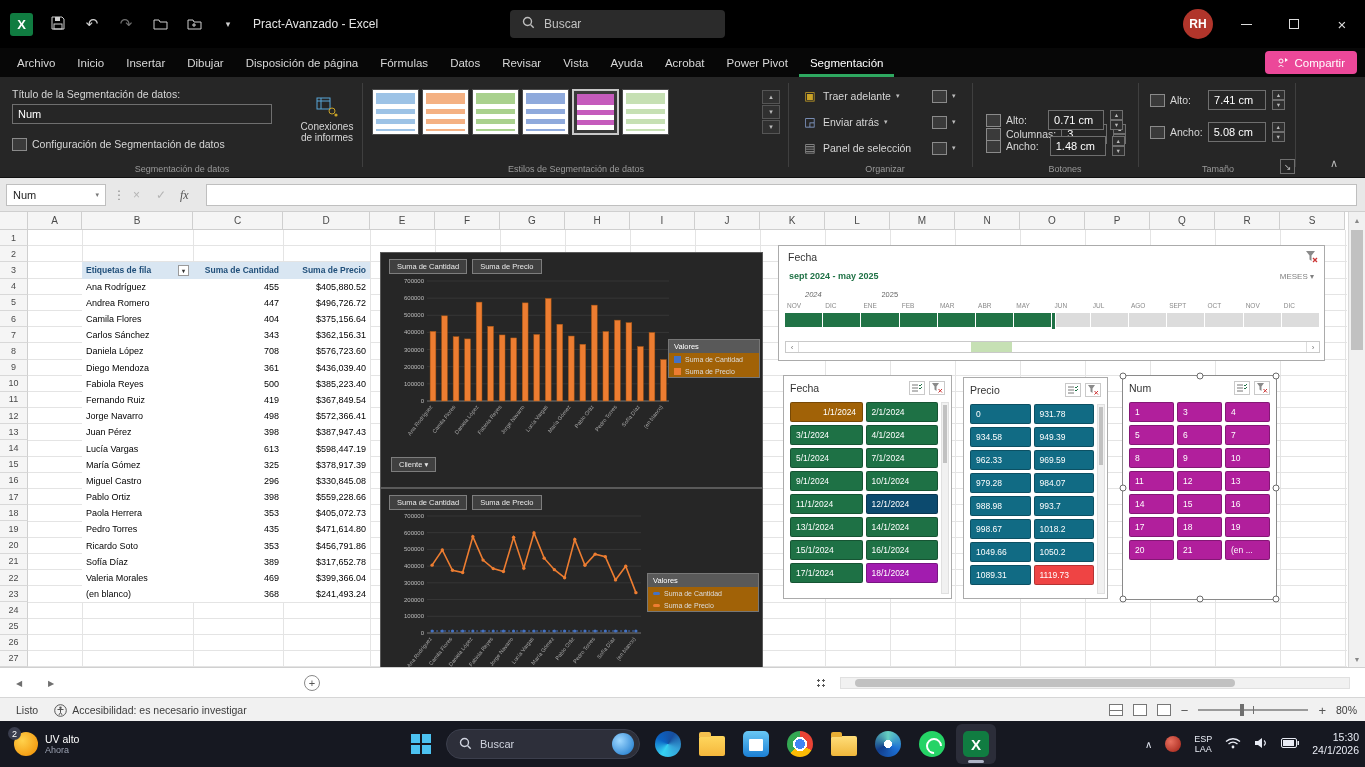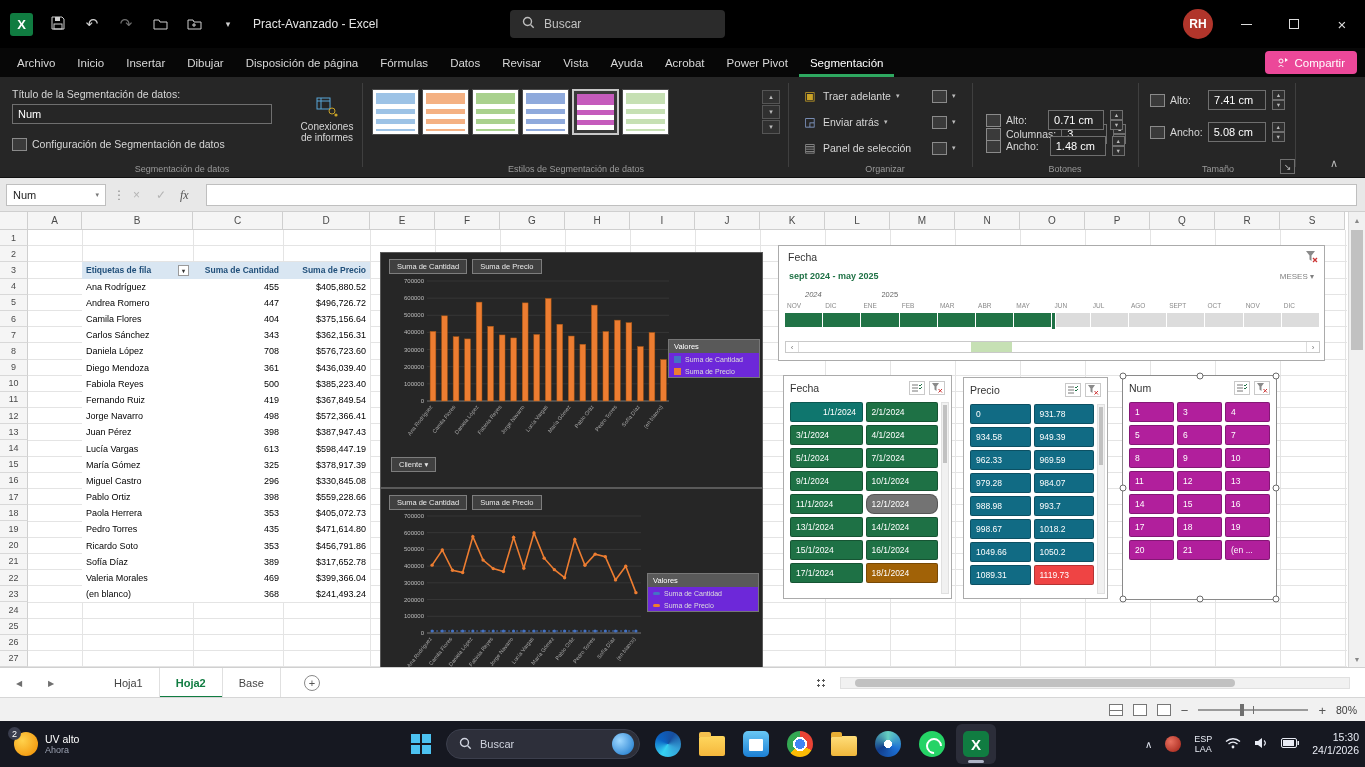--- a/index.html
+++ b/index.html
@@ -73,21 +73,21 @@
   .pv-head .pv-cell { background:#D9E6F2; color:#1F4E79; font-weight:bold; font-size:8.5px; justify-content:space-between; }
   .pv-head .pv-cell.num { justify-content:flex-end; }
   .pv-total .pv-cell { background:#D9E6F2; font-weight:bold; }
   .pv-filter { width:11px; height:11px; border:1px solid #9a9a9a; background:#fff; color:#333; font-size:6px; display:flex; align-items:center; justify-content:center; margin-left:3px; flex:none; }
 
   
   .chart { position:absolute; width:383px; height:236px; background:#262626; border:1px solid #5a5a5a; z-index:3; }
   .ch-btns { position:absolute; left:8px; top:6px; display:flex; gap:5px; }
   .ch-btn { background:#404040; border:1px solid #7d7d7d; color:#e8e8e8; font-size:7.5px; padding:2px 7px; white-space:nowrap; }
   .ch-btn.axis { position:absolute; }
-  .ch-legend { position:absolute; border:1px solid #777; background:#6d28d9; }
+  .ch-legend { position:absolute; border:1px solid #777; background:#a16207; }
   .ch-legend-title { background:#595959; color:#fff; font-size:7.5px; padding:2px 5px; }
   .ch-legend-item { display:flex; align-items:center; gap:4px; padding:3px 5px 2px; color:#ddd; font-size:7px; }
   .ch-legend-item .sw { width:7px; height:7px; flex:none; }
   .ch-legend-item .sw.line { height:3px; border-radius:2px; }
   #chart1 { left:380px; top:40px; }
   #chart2 { left:380px; top:276px; }
 
   
   #timeline { position:absolute; left:778px; top:33px; width:547px; height:116px; background:#fff; border:1px solid #ABABAB; z-index:3; }
   #tl-title { position:absolute; left:9px; top:5px; font-size:10.5px; color:#333; }
@@ -853,36 +853,36 @@
           </span>
           <span class="icbox">
             <svg width="11" height="10" viewBox="0 0 11 10">
               <path d="M0 0h7L4.5 3.5V8L2.5 6.5v-3z" fill="#8a8a8a"></path>
               <path d="M6.5 6l3.5 3.5M10 6l-3.5 3.5" stroke="#C33"></path>
             </svg>
           </span>
         </span>
       </div>
       <div class="sl-body with-scroll" style="grid-template-columns: repeat(2, 1fr);">
-        <div class="sl-btn" style="background: #0f766e; padding-left: 32px;">1/1/2024</div>
+        <div class="sl-btn" style="background: #a16207; padding-left: 32px;">1/1/2024</div>
         <div class="sl-btn" style="background: rgb(30, 113, 69);">2/1/2024</div>
         <div class="sl-btn" style="background: rgb(30, 113, 69);">3/1/2024</div>
         <div class="sl-btn" style="background: rgb(30, 113, 69);">4/1/2024</div>
         <div class="sl-btn" style="background: rgb(30, 113, 69);">5/1/2024</div>
         <div class="sl-btn" style="background: rgb(30, 113, 69);">7/1/2024</div>
         <div class="sl-btn" style="background: rgb(30, 113, 69);">9/1/2024</div>
         <div class="sl-btn" style="background: rgb(30, 113, 69);">10/1/2024</div>
         <div class="sl-btn" style="background: rgb(30, 113, 69);">11/1/2024</div>
-        <div class="sl-btn" style="background: #737373; border-radius: 8px;">12/1/2024</div>
+        <div class="sl-btn" style="background: #0c4a6e;">12/1/2024</div>
         <div class="sl-btn" style="background: rgb(30, 113, 69);">13/1/2024</div>
         <div class="sl-btn" style="background: rgb(30, 113, 69);">14/1/2024</div>
         <div class="sl-btn" style="background: rgb(30, 113, 69);">15/1/2024</div>
         <div class="sl-btn" style="background: rgb(30, 113, 69);">16/1/2024</div>
         <div class="sl-btn" style="background: rgb(30, 113, 69);">17/1/2024</div>
-        <div class="sl-btn" style="background: #a16207;">18/1/2024</div>
+        <div class="sl-btn" style="background: #a21caf;">18/1/2024</div>
       </div>
       <div class="sl-scroll">
         <div class="sl-thumb"></div>
       </div>
     </div>
     <div class="slicer" style="left: 963px; top: 165px; width: 145px; height: 222px;">
       <div class="sl-head">
         <span class="sl-title">Precio</span>
         <span class="sl-icons">
           <span class="icbox">
@@ -969,33 +969,39 @@
       <div class="handle" style="left: 100%; top: 50%;"></div>
       <div class="handle" style="left: 0%; top: 100%;"></div>
       <div class="handle" style="left: 50%; top: 100%;"></div>
       <div class="handle" style="left: 100%; top: 100%;"></div>
     </div>
   </div>
 
 <div id="tabbar">
   <div class="tab-nav" style="left:16px;">◀</div>
   <div class="tab-nav" style="left:48px;">▶</div>
-  <div id="sheet-tabs">
-      <div class="stab">Hoja1</div>
-      <div class="stab active">Hoja2</div>
-      <div class="stab">Base</div>
-    </div>
   <div id="add-sheet">+</div>
   <div id="tab-dots"></div>
   <div id="hscroll">
       <div class="hthumb"></div>
     </div>
 </div>
 
 <div id="statusbar">
+  <div id="status-left">
+    <span>Listo</span>
+    <span class="acc-wrap">
+      <svg width="13" height="13" viewBox="0 0 13 13">
+          <circle cx="6.5" cy="6.5" r="5.8" fill="none" stroke="#555"></circle>
+          <circle cx="6.5" cy="3.8" r="1.2" fill="#555"></circle>
+          <path d="M3.5 5.5h6M6.5 5.5v3l-1.6 2.4M6.5 8.5l1.6 2.4" stroke="#555" fill="none"></path>
+        </svg>
+      <span>Accesibilidad: es necesario investigar</span>
+    </span>
+  </div>
   <div id="status-right">
     <span class="view-ic grid"></span>
     <span class="view-ic"></span>
     <span class="view-ic"></span>
     <span style="font-size:13px; color:#555;">−</span>
     <span id="zoom-track">
         <span id="zoom-center"></span>
         <span id="zoom-thumb"></span>
       </span>
     <span style="font-size:13px; color:#555;">+</span>

